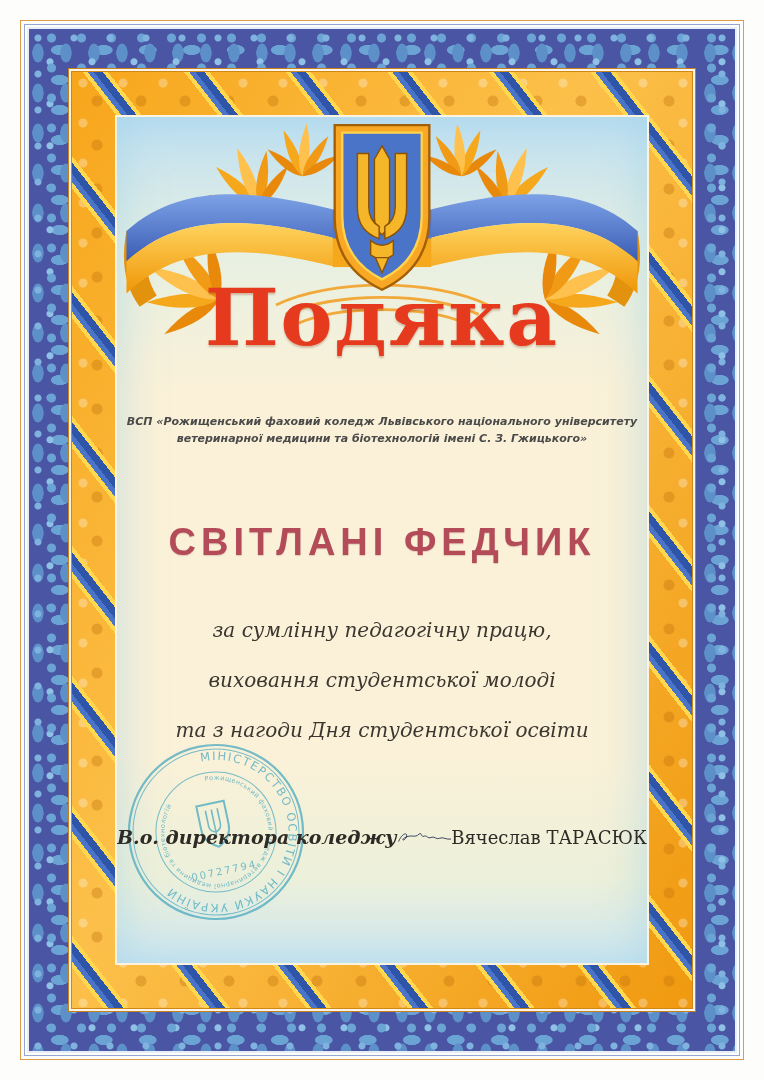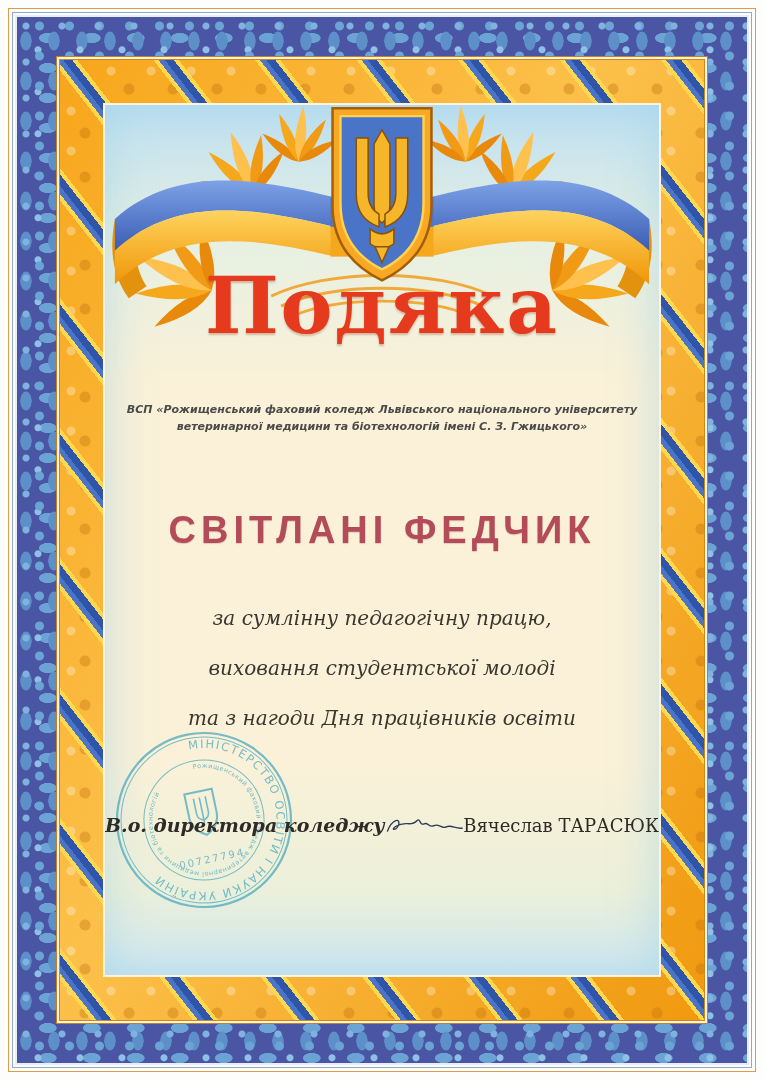--- a/index.html
+++ b/index.html
@@ -1,19 +1,19 @@
 <!DOCTYPE html>
 <html><head>
 <meta charset="utf-8">
 <style>
   html,body{margin:0;padding:0;background:#e9e9e9;}
   *{box-sizing:border-box;}
   .page{
     width:764px;height:1080px;margin:0 auto;background:#fdfdfb;
-    padding:8px;font-family:"DejaVu Serif", serif;position:relative;
+    padding:20px;font-family:"DejaVu Serif", serif;position:relative;
   }
   .edge1{height:100%;border:1px solid #df9b45;padding:3px;}
   .edge2{height:100%;border:1px solid #93a7d2;padding:2px;background:#fdfdfb;}
   
   .band-blue{
     height:100%;padding:40px;
     background-color:#4a55a4;
     background-image:
       radial-gradient(circle at 25% 25%, #7fb2de 0 3px, rgba(0,0,0,0) 4px),
       radial-gradient(circle at 75% 30%, #6ba3d4 0 4px, rgba(0,0,0,0) 5px),
@@ -156,21 +156,21 @@
       <div class="abs institution">
         <div>ВСП «Рожищенський фаховий коледж Львівського національного університету</div>
         <div>ветеринарної медицини та біотехнологій імені С. З. Гжицького»</div>
       </div>
 
       <div class="abs recipient">СВІТЛАНІ ФЕДЧИК</div>
 
       <div class="abs body-text">
         <div>за сумлінну педагогічну працю,</div>
         <div>виховання студентської молоді</div>
-        <div>та з нагоди Дня працівників освіти</div>
+        <div>та з нагоди Дня студентської освіти</div>
       </div>
 
       <svg class="stamp" viewBox="0 0 182 182">
         <g transform="rotate(-12 91 91)" opacity="0.75" stroke="#4aa9c0" fill="#4aa9c0">
           <circle cx="91" cy="91" r="87" fill="none" stroke-width="2.2"></circle>
           <circle cx="91" cy="91" r="83" fill="none" stroke-width="1"></circle>
           <circle cx="91" cy="91" r="60" fill="none" stroke-width="1"></circle>
           <path id="stampRingOuter" d="M91,19 A72,72 0 1 1 90.9,19.001" fill="none" stroke="none"></path>
           <path id="stampRingInner" d="M91,39 A52,52 0 1 1 90.9,39.001" fill="none" stroke="none"></path>
           <text font-size="11.5" font-family="DejaVu Sans, sans-serif" stroke="none" letter-spacing="1.5">

